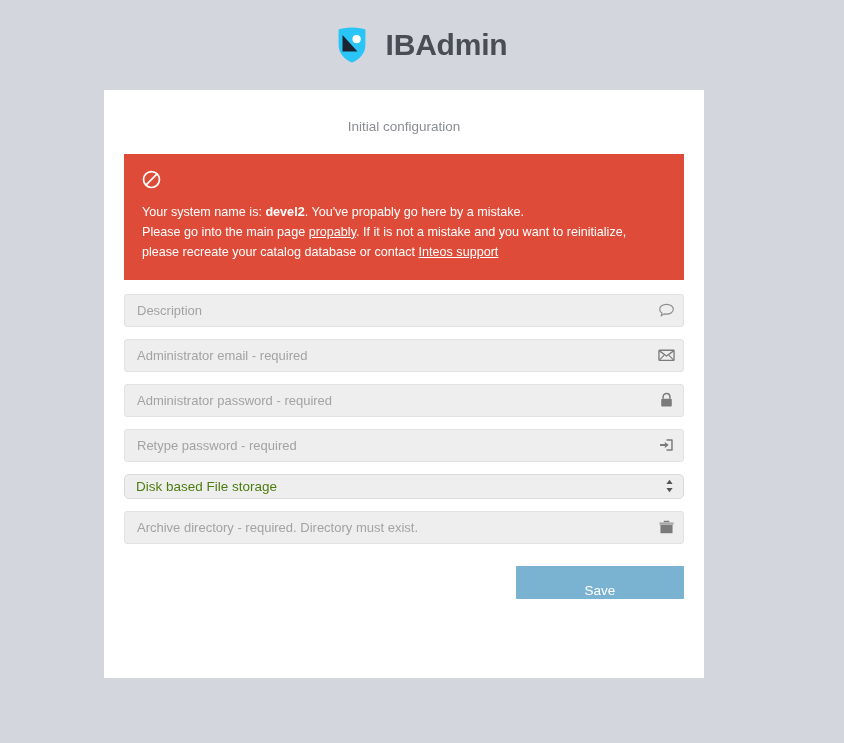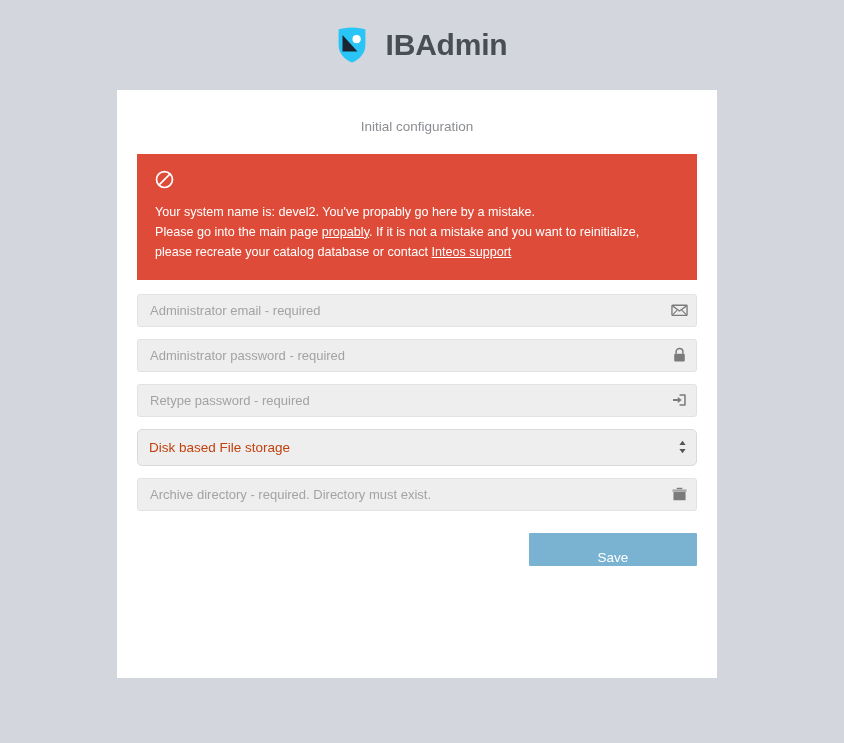--- a/index.html
+++ b/index.html
@@ -34,21 +34,21 @@
     font-size: 30px;
     font-weight: bold;
     color: #494e54;
     letter-spacing: -0.2px;
     line-height: 1;
   }
 
   
   .card {
     position: absolute;
-    left: 117px;
+    left: 104px;
     top: 90px;
     width: 600px;
     height: 588px;
     background: #ffffff;
     box-sizing: border-box;
   }
   .card-title {
     text-align: center;
     font-size: 13.5px;
     color: #8a8d91;
@@ -80,21 +80,21 @@
   .alert-icon {
     width: 19px;
     height: 19px;
     flex: 0 0 auto;
     display: block;
   }
   .alert-body {
     font-size: 12.6px;
     line-height: 20px;
   }
-  .alert-body b { font-weight: normal; }
+  .alert-body b { font-weight: bold; }
   .alert-link {
     color: #ffffff;
     text-decoration: underline;
     cursor: pointer;
   }
 
   
   .field {
     position: relative;
     margin-bottom: 12px;
@@ -131,29 +131,29 @@
 
   
   .select-wrap {
     position: relative;
     margin-bottom: 12px;
   }
   .select-wrap select {
     -webkit-appearance: none;
     appearance: none;
     width: 100%;
-    height: 37px;
+    height: 25px;
     box-sizing: border-box;
     background: #eeeeee;
     border: 1px solid #dadada;
     border-radius: 5px;
     padding: 0 30px 0 11px;
     font-family: "Liberation Sans", sans-serif;
     font-size: 13.5px;
-    color: #c2410c;
+    color: #4d7c0f;
     outline: none;
   }
   .select-arrows {
     position: absolute;
     right: 10px;
     top: 50%;
     transform: translateY(-50%);
     width: 9px;
     height: 15px;
     pointer-events: none;
@@ -207,20 +207,26 @@
         </svg>
       </div>
       <div class="alert-body">
         <span>Your system name is: </span><b>devel2</b><span>. You've propably go here by a mistake.</span><br>
         <span>Please go into the main page </span><a class="alert-link">propably</a><span>. If it is not a mistake and you want to reinitialize,</span><br>
         <span>please recreate your catalog database or contact </span><a class="alert-link">Inteos support</a>
       </div>
     </div>
 
 
+    <div class="field">
+      <input type="text" placeholder="Description" value="" style="">
+      <svg class="field-icon" viewBox="0 0 18 18">
+        <path d="M9 3 C13.2 3 16.2 5.3 16.2 8.2 C16.2 11.1 13.2 13.4 9 13.4 C8.1 13.4 7.3 13.3 6.5 13.1 L3.3 15.2 L4.3 12.3 C2.6 11.3 1.8 9.9 1.8 8.2 C1.8 5.3 4.8 3 9 3 Z" fill="none" stroke="#8b8b8b" stroke-width="1.2" stroke-linejoin="round"></path>
+      </svg>
+    </div>
 
     <div class="field">
       <input type="text" placeholder="Administrator email - required" value="" style="">
       <svg class="field-icon" viewBox="0 0 18 18">
         <rect x="1" y="4" width="16" height="10.6" rx="0.6" fill="none" stroke="#7b7b7b" stroke-width="1.4"></rect>
         <path d="M1.5 4.6 L9 10 L16.5 4.6" fill="none" stroke="#7b7b7b" stroke-width="1.4"></path>
         <path d="M1.6 14.2 L6.6 9.2 M16.4 14.2 L11.4 9.2" fill="none" stroke="#7b7b7b" stroke-width="1.2"></path>
       </svg>
     </div>
 

